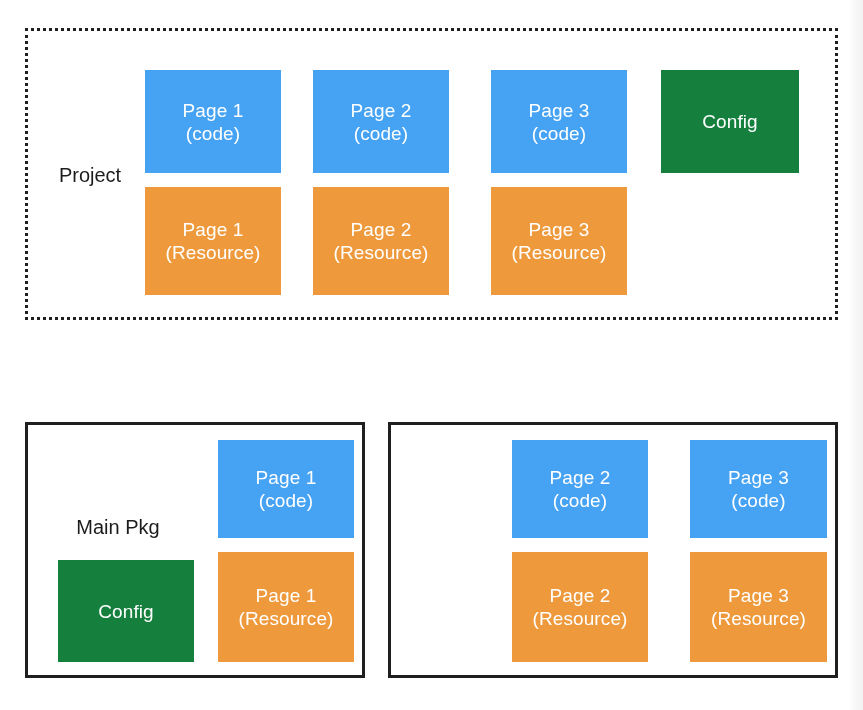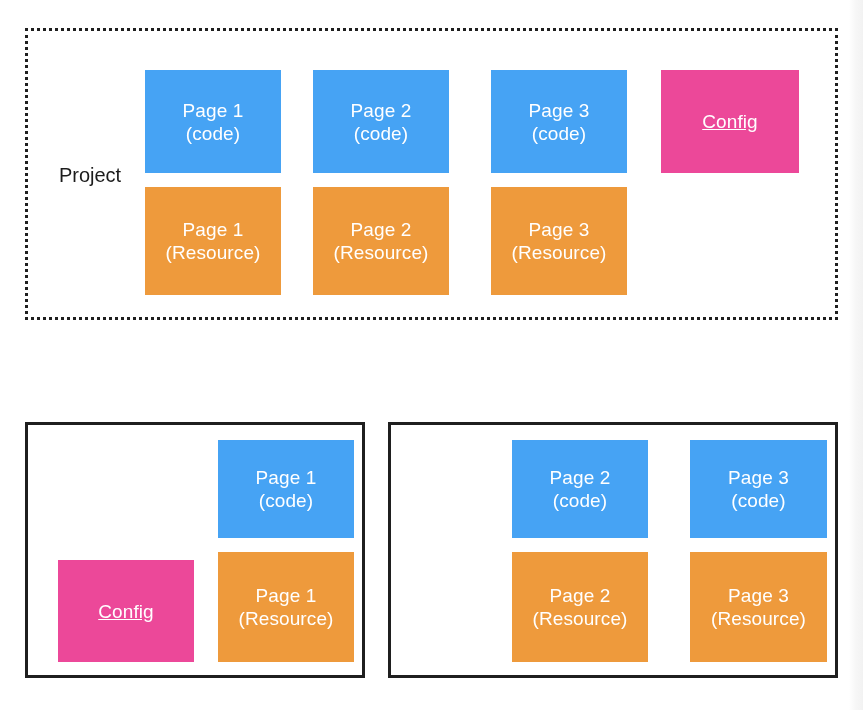--- a/index.html
+++ b/index.html
@@ -59,21 +59,21 @@
     font-size: 19px;
     line-height: 23px;
     letter-spacing: 0.1px;
   }
   .node .node-text {
     display: block;
     white-space: pre-line;
   }
   .node-code      { background: #46a3f4; }
   .node-resource  { background: #ee9a3c; }
-  .node-config    { background: #ec4899; text-decoration: underline; }
+  .node-config    { background: #15803d; }
 </style>
 </head>
 <body>
 
 <div id="canvas">
 
   <div class="page-edge"></div>
 
   <div class="group group-dashed" style="left:25px; top:28px; width:813px; height:292px;"></div>
 
@@ -108,20 +108,21 @@
 (Resource)</span>
   </div>
 
   <div class="node node-resource" style="left:491px; top:187px; width:136px; height:108px;">
     <span class="node-text">Page 3
 (Resource)</span>
   </div>
 
   <div class="group group-solid" style="left:25px; top:422px; width:340px; height:256px;"></div>
 
+  <div class="group-label" style="left:58px; top:515px; width:120px;">Main Pkg</div>
 
   <div class="node node-code" style="left:218px; top:440px; width:136px; height:98px;">
     <span class="node-text">Page 1
 (code)</span>
   </div>
 
   <div class="node node-config" style="left:58px; top:560px; width:136px; height:102px;">
     <span class="node-text">Config</span>
   </div>
 

